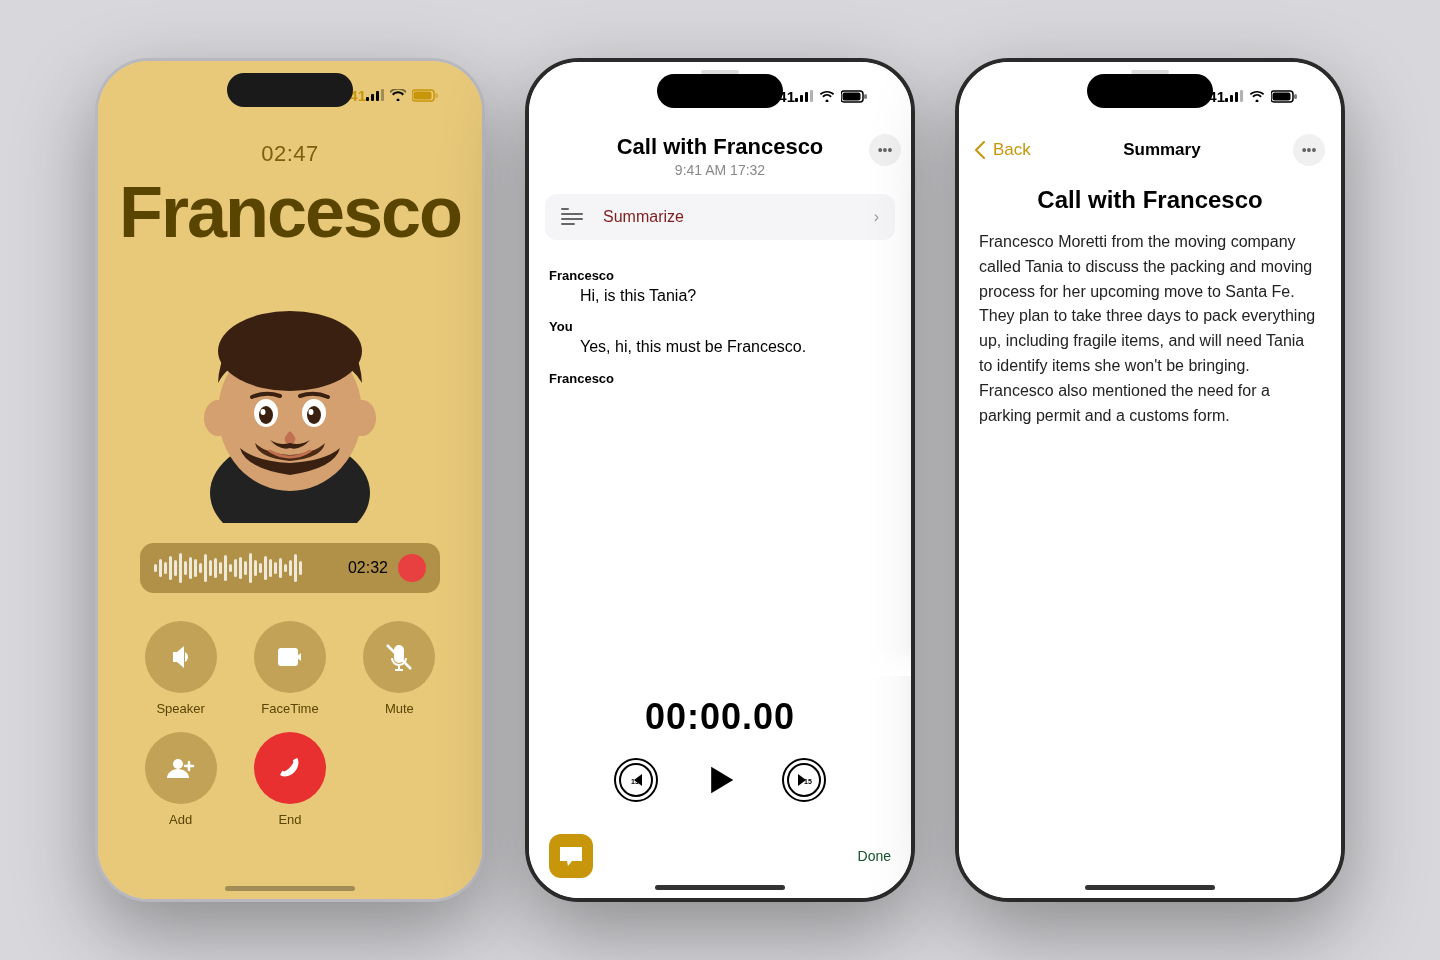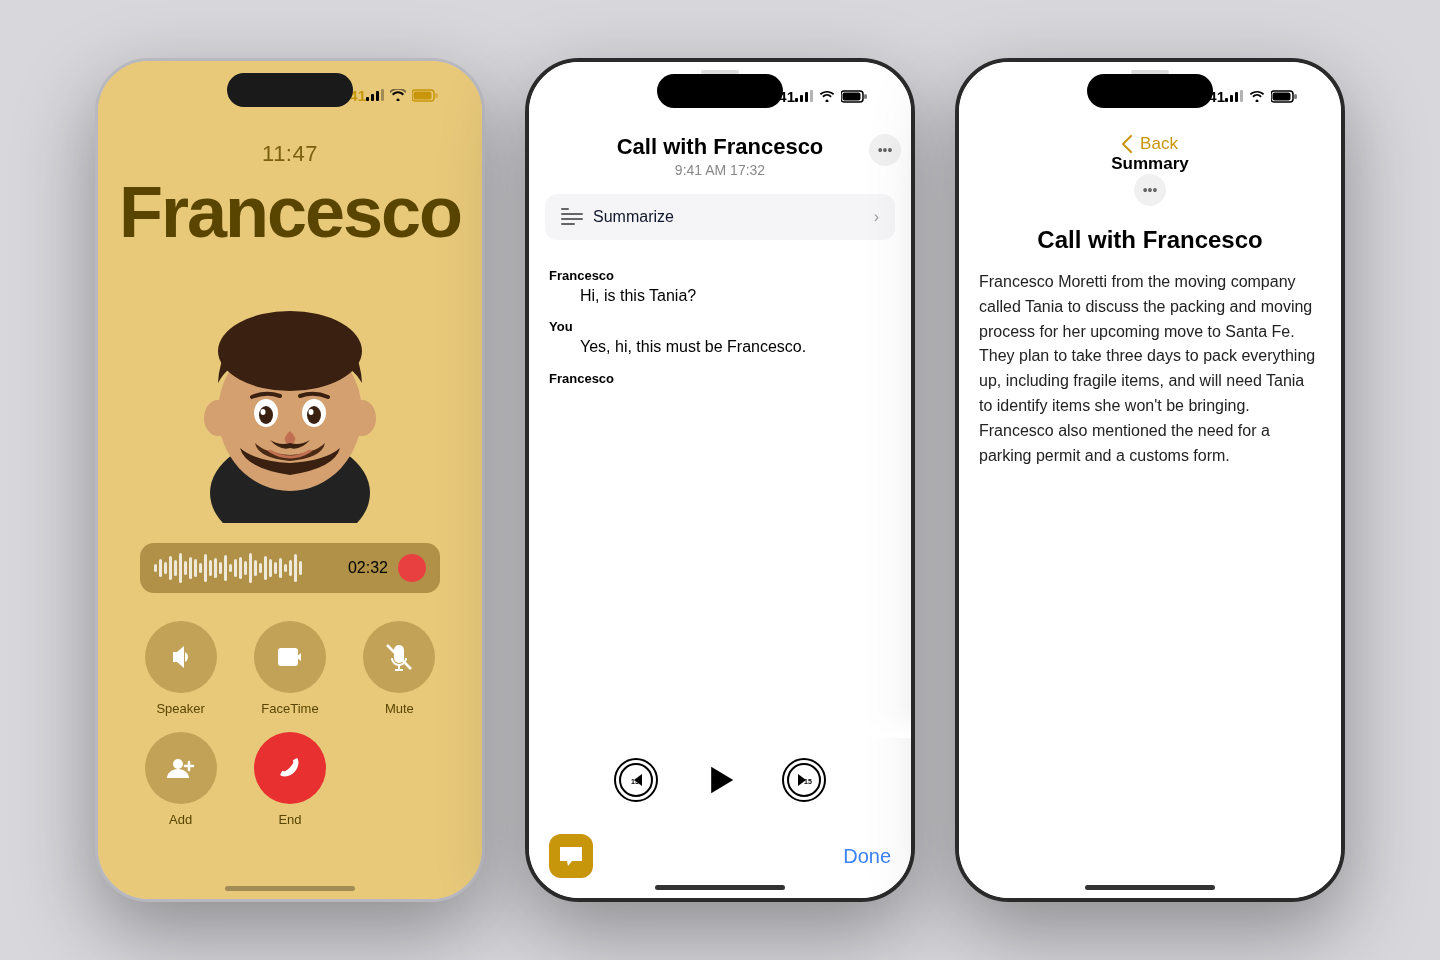--- a/index.html
+++ b/index.html
@@ -290,23 +290,23 @@
       border-radius: 12px;
       display: flex;
       align-items: center;
       justify-content: space-between;
       padding: 14px 16px;
     }
 
     .summarize-left {
       display: flex;
       align-items: flex-start;
-      gap: 10px;
+      gap: 20px;
       font-size: 16px;
-      color: #0f172a;
+      color: #7f1d1d;
       font-weight: 400;
     }
 
     .summarize-chevron {
       color: #999;
       font-size: 16px;
     }
 
     .transcript-area {
       flex: 1;
@@ -386,22 +386,22 @@
       background: #c8960a;
       border-radius: 12px;
       display: flex;
       align-items: center;
       justify-content: center;
       font-size: 22px;
       color: #fff;
     }
 
     .done-btn {
-      font-size: 20px;
-      color: #3b82f6;
+      font-size: 14px;
+      color: #14532d;
       font-weight: 500;
     }
 
     
     .phone3-content {
       position: absolute;
       top: 0;
       left: 0;
       right: 0;
       bottom: 0;
@@ -409,21 +409,20 @@
       display: flex;
       flex-direction: column;
     }
 
     .p3-nav {
       margin-top: 60px;
       display: flex;
       align-items: center;
       justify-content: space-between;
       padding: 0 16px;
-      flex-direction: column;
     }
 
     .p3-back {
       display: flex;
       align-items: center;
       gap: 4px;
       color: #c8960a;
       font-size: 17px;
     }
 
@@ -487,21 +486,21 @@
           <path d="M0.5 4C2.6 1.9 5.2.8 8 .8s5.4 1.1 7.5 3.2L17 2.5C14.5.2 11.4-1 8-1S1.5.2-1 2.5z" opacity="0.5"></path>
         </svg>
         <svg width="26" height="13" viewBox="0 0 26 13" fill="#c8960a">
           <rect x="0" y="1" width="22" height="11" rx="3" stroke="#c8960a" stroke-width="1.5" fill="none"></rect>
           <rect x="1.5" y="2.5" width="18" height="8" rx="2" fill="#c8960a"></rect>
           <rect x="23" y="4" width="3" height="5" rx="1.5" fill="#c8960a" opacity="0.5"></rect>
         </svg>
       </div>
     </div>
 
-    <div class="call-timer" style="margin-top:80px;">11:47</div>
+    <div class="call-timer" style="margin-top:80px;">02:47</div>
 
     <div class="caller-name">Francesco</div>
 
     <div class="avatar-area">
       <svg width="240" height="240" viewBox="0 0 240 240">
 
         <ellipse cx="120" cy="210" rx="80" ry="55" fill="#222"></ellipse>
 
         <rect x="100" y="165" width="40" height="30" rx="8" fill="#c8956a"></rect>
 
@@ -685,20 +684,21 @@
         <div class="transcript-text">Yes, hi, this must be Francesco.</div>
       </div>
       <div>
         <div class="transcript-speaker">Francesco</div>
       </div>
     </div>
 
     <div style="height:30px;background:linear-gradient(transparent,#fff);margin-top:-30px;position:relative;z-index:2;"></div>
 
     <div class="playback-section">
+      <div class="playback-time">00:00.00</div>
       <div class="playback-controls">
 
         <div class="skip-btn">
           <svg width="36" height="36" viewBox="0 0 36 36" fill="none">
             <circle cx="18" cy="18" r="16" stroke="#000" stroke-width="2"></circle>
             <path d="M24 12l-8 6 8 6V12z" fill="#000"></path>
             <text x="13" y="22" font-size="7" font-weight="bold" fill="#000" font-family="sans-serif">15</text>
           </svg>
         </div>
 

